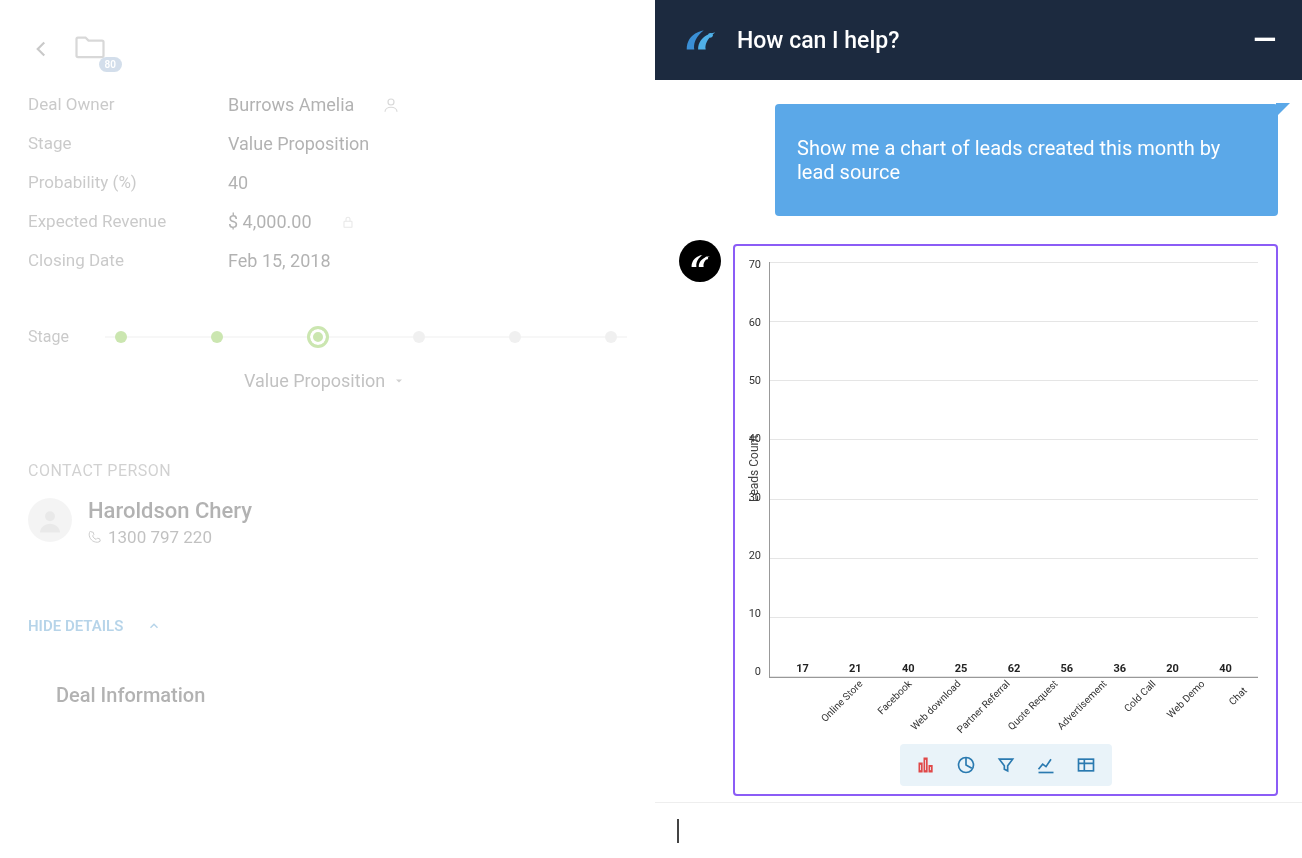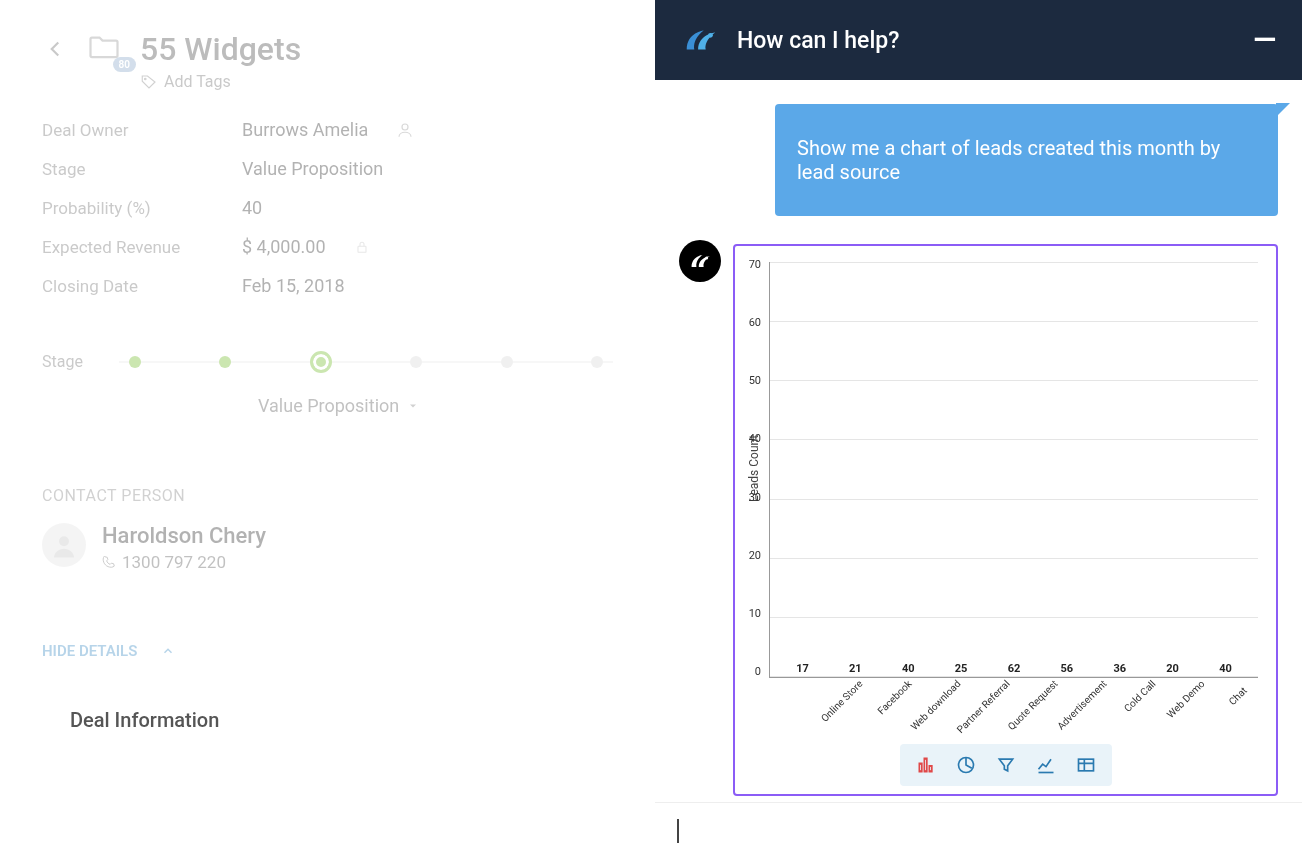--- a/index.html
+++ b/index.html
@@ -1,33 +1,33 @@
 <!DOCTYPE html>
 <html><head>
 <meta charset="utf-8">
 <style>
 * { box-sizing: border-box; margin: 0; padding: 0; font-family: -apple-system, BlinkMacSystemFont, 'Segoe UI', Roboto, Helvetica, Arial, sans-serif; }
 body { width: 1302px; height: 858px; background: #fff; display: flex; overflow: hidden; }
 
-.left-panel { width: 655px; height: 712px; background: #fff; position: relative; padding: 30px 42px; }
+.left-panel { width: 655px; height: 712px; background: #fff; position: relative; padding: 30px 28px; }
 .right-panel { width: 647px; height: 858px; background: #fff; display: flex; flex-direction: column; }
 
 
 .left-panel::after { content: ''; position: absolute; inset:0; background: rgba(255,255,255,0.55); pointer-events:none; }
 
 .back-row { display:flex; align-items:flex-start; gap:14px; }
 .back-arrow { width:26px; height:26px; color:#888; margin-top:6px; }
 .folder-icon-wrap { position:relative; width:44px; height:36px; }
 .badge { position:absolute; bottom:-6px; right:-10px; background:#9db7d2; color:#fff; font-size:10px; border-radius:10px; padding:2px 6px; font-weight:600; }
 .title-block { display:flex; flex-direction:column; }
 .deal-title { font-size:32px; font-weight:500; color:#6b6b6b; }
 .add-tags { display:flex; align-items:center; gap:6px; color:#888; font-size:16px; margin-top:4px; margin-left:0; }
 
 .fields { margin-top:28px; display:flex; flex-direction:column; gap:18px; }
-.field-row { display:flex; align-items:center; }
+.field-row { display:flex; align-items:flex-start; }
 .field-label { width:200px; color:#8a8a8a; font-size:17px; }
 .field-value { color:#555; font-size:18px; display:flex; align-items:center; gap:28px; }
 .person-icon { color:#aaa; }
 .lock-icon { color:#bbb; }
 
 .stage-stepper { margin-top:70px; }
 .stage-label { color:#8a8a8a; font-size:16px; }
 .stepper-row { display:flex; align-items:center; margin-top:-14px; }
 .step-line { position:relative; flex:1; height:2px; background:#eee; margin:0 0 0 36px; }
 .step-dots { position:absolute; inset:0; display:flex; justify-content:space-between; align-items:center; padding:0 10px; }
@@ -89,30 +89,20 @@
 <div class="left-panel">
   <div class="back-row">
     <svg class="back-arrow" viewBox="0 0 24 24" fill="none" stroke="currentColor" stroke-width="2">
         <path d="M15 6l-6 6 6 6"></path>
       </svg>
     <div class="folder-icon-wrap">
       <svg viewBox="0 0 24 24" width="44" height="36" fill="none" stroke="#a9a9a9" stroke-width="1.5">
           <path d="M3 6a1 1 0 0 1 1-1h5l2 2h9a1 1 0 0 1 1 1v9a1 1 0 0 1-1 1H4a1 1 0 0 1-1-1V6z"></path>
         </svg>
       <span class="badge">80</span>
-    </div>
-    <div class="title-block">
-      <div class="deal-title">55 Widgets</div>
-      <div class="add-tags">
-        <svg width="18" height="18" viewBox="0 0 24 24" fill="none" stroke="#999" stroke-width="1.5">
-            <path d="M20 12l-8 8-9-9V4h7l10 8z"></path>
-            <circle cx="7" cy="8" r="1"></circle>
-          </svg>
-        <span>Add Tags</span>
-      </div>
     </div>
   </div>
 
   <div class="fields">
     <div class="field-row">
       <span class="field-label">Deal Owner</span>
       <span class="field-value">
         <span>Burrows Amelia</span>
         <svg width="18" height="18" viewBox="0 0 24 24" fill="none" stroke="#aaa" stroke-width="1.6" class="person-icon">
             <circle cx="12" cy="8" r="4"></circle>

